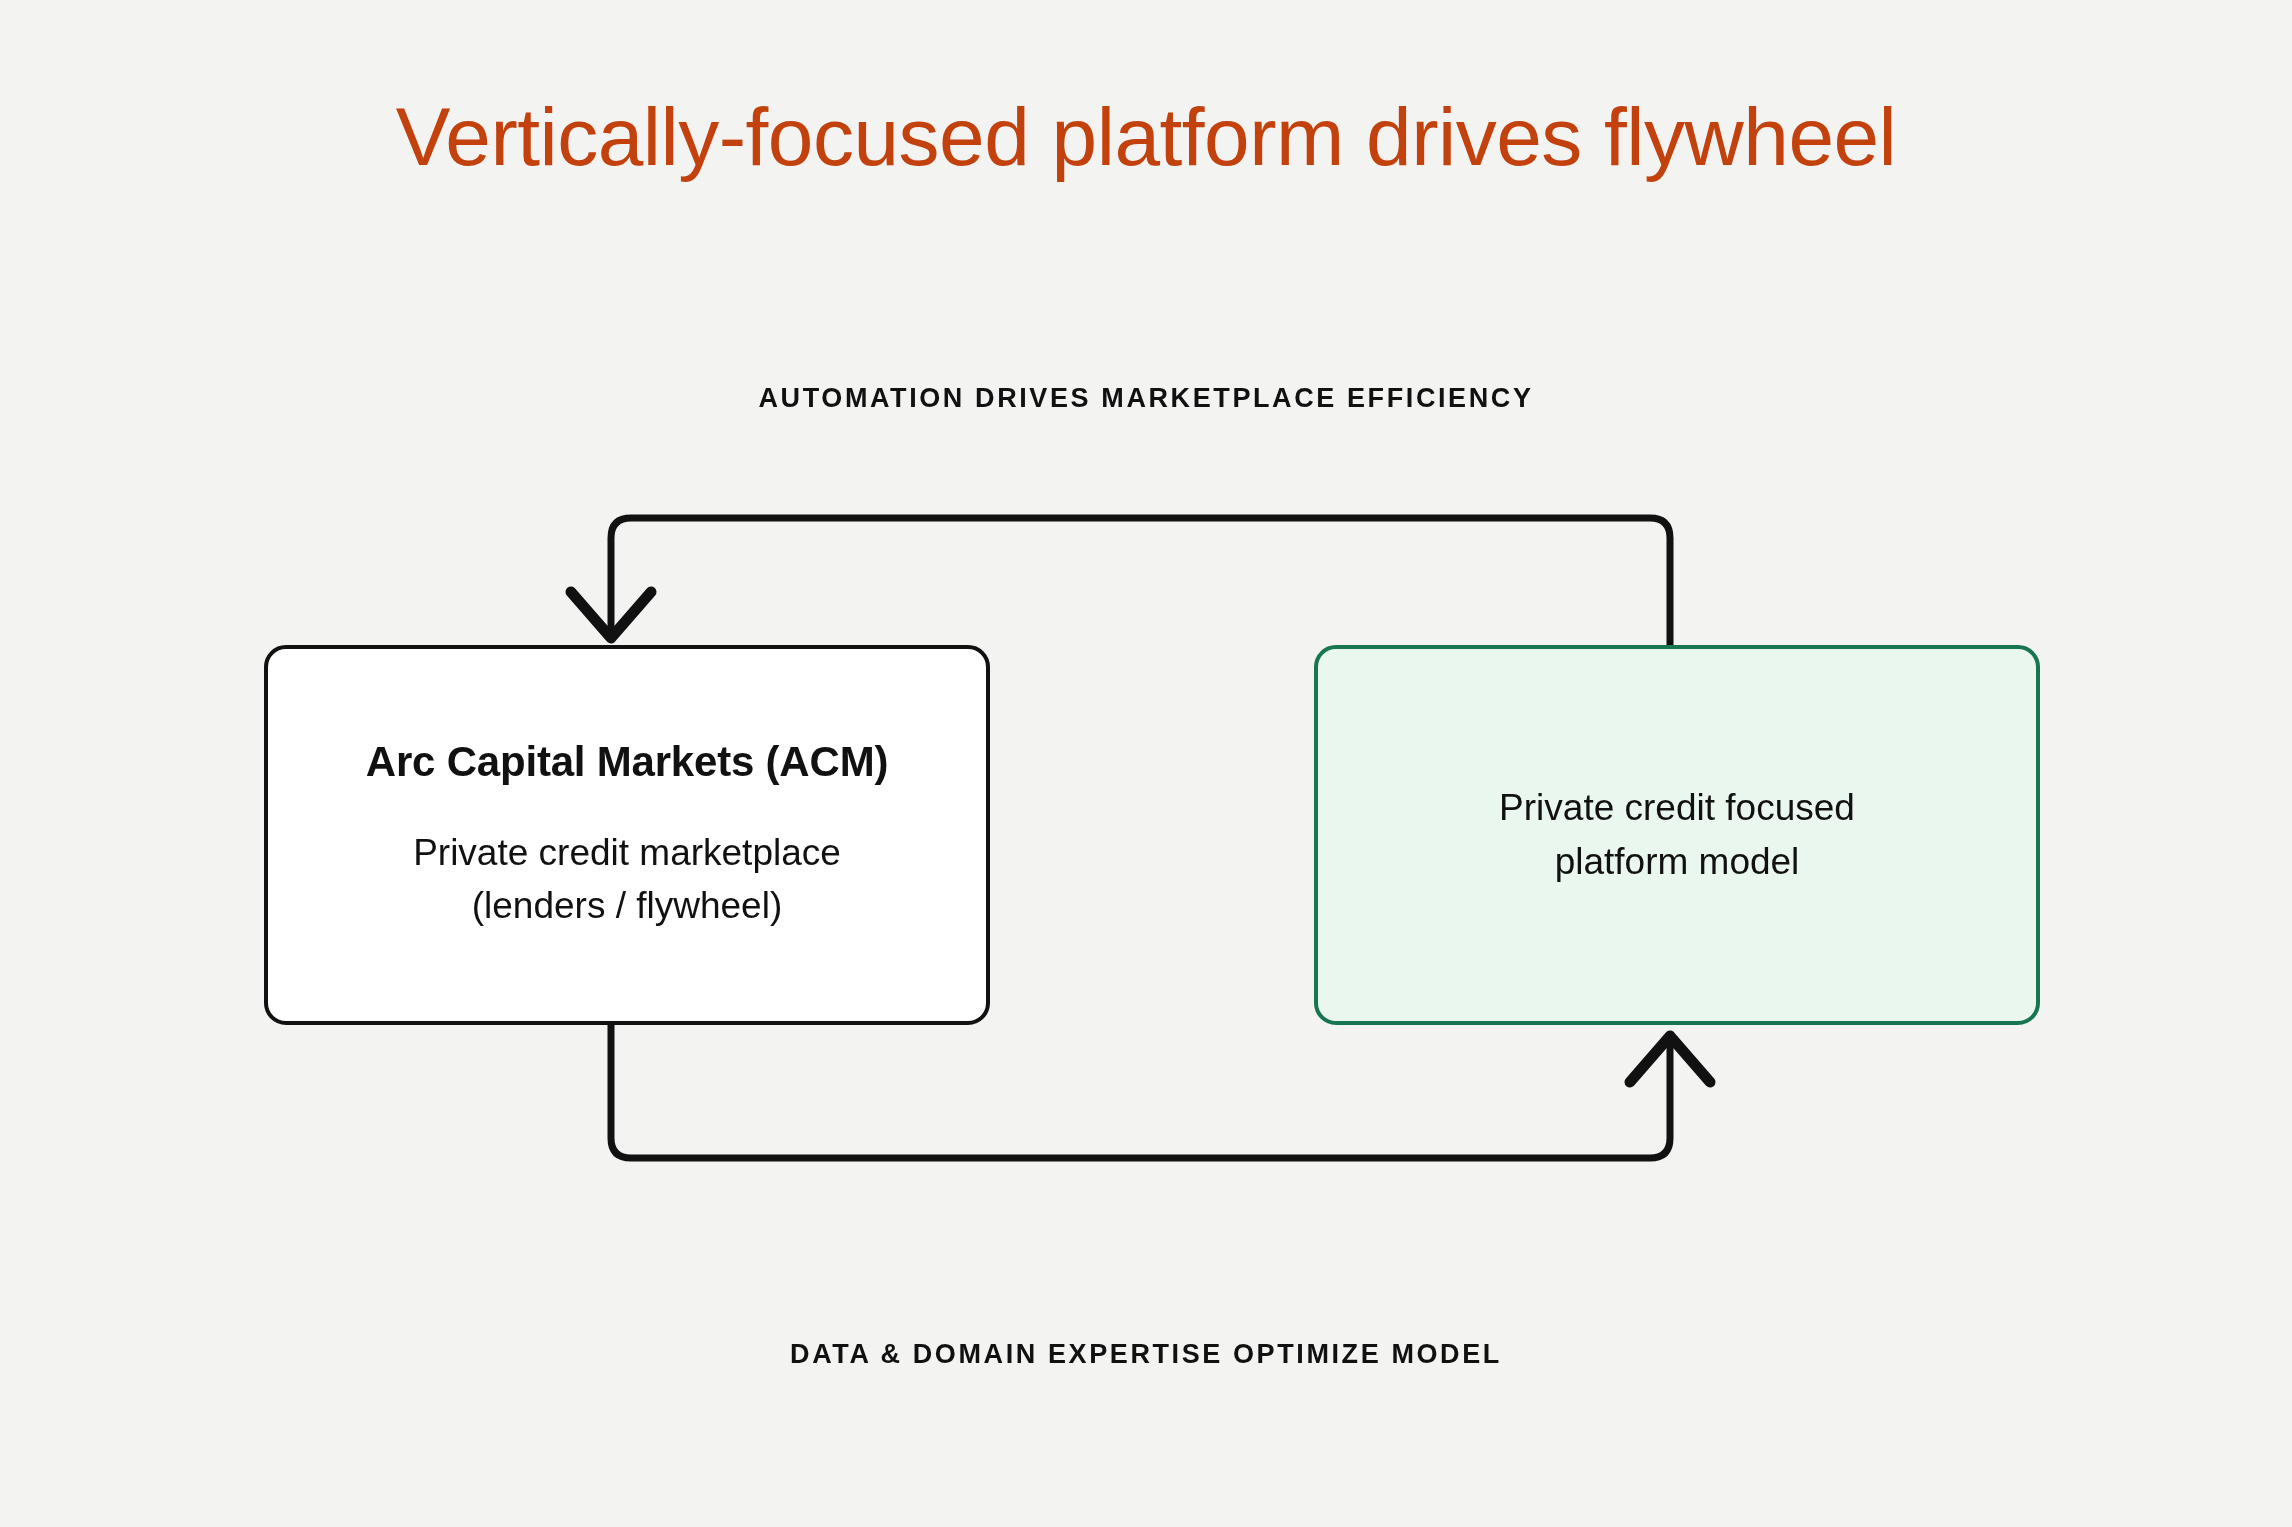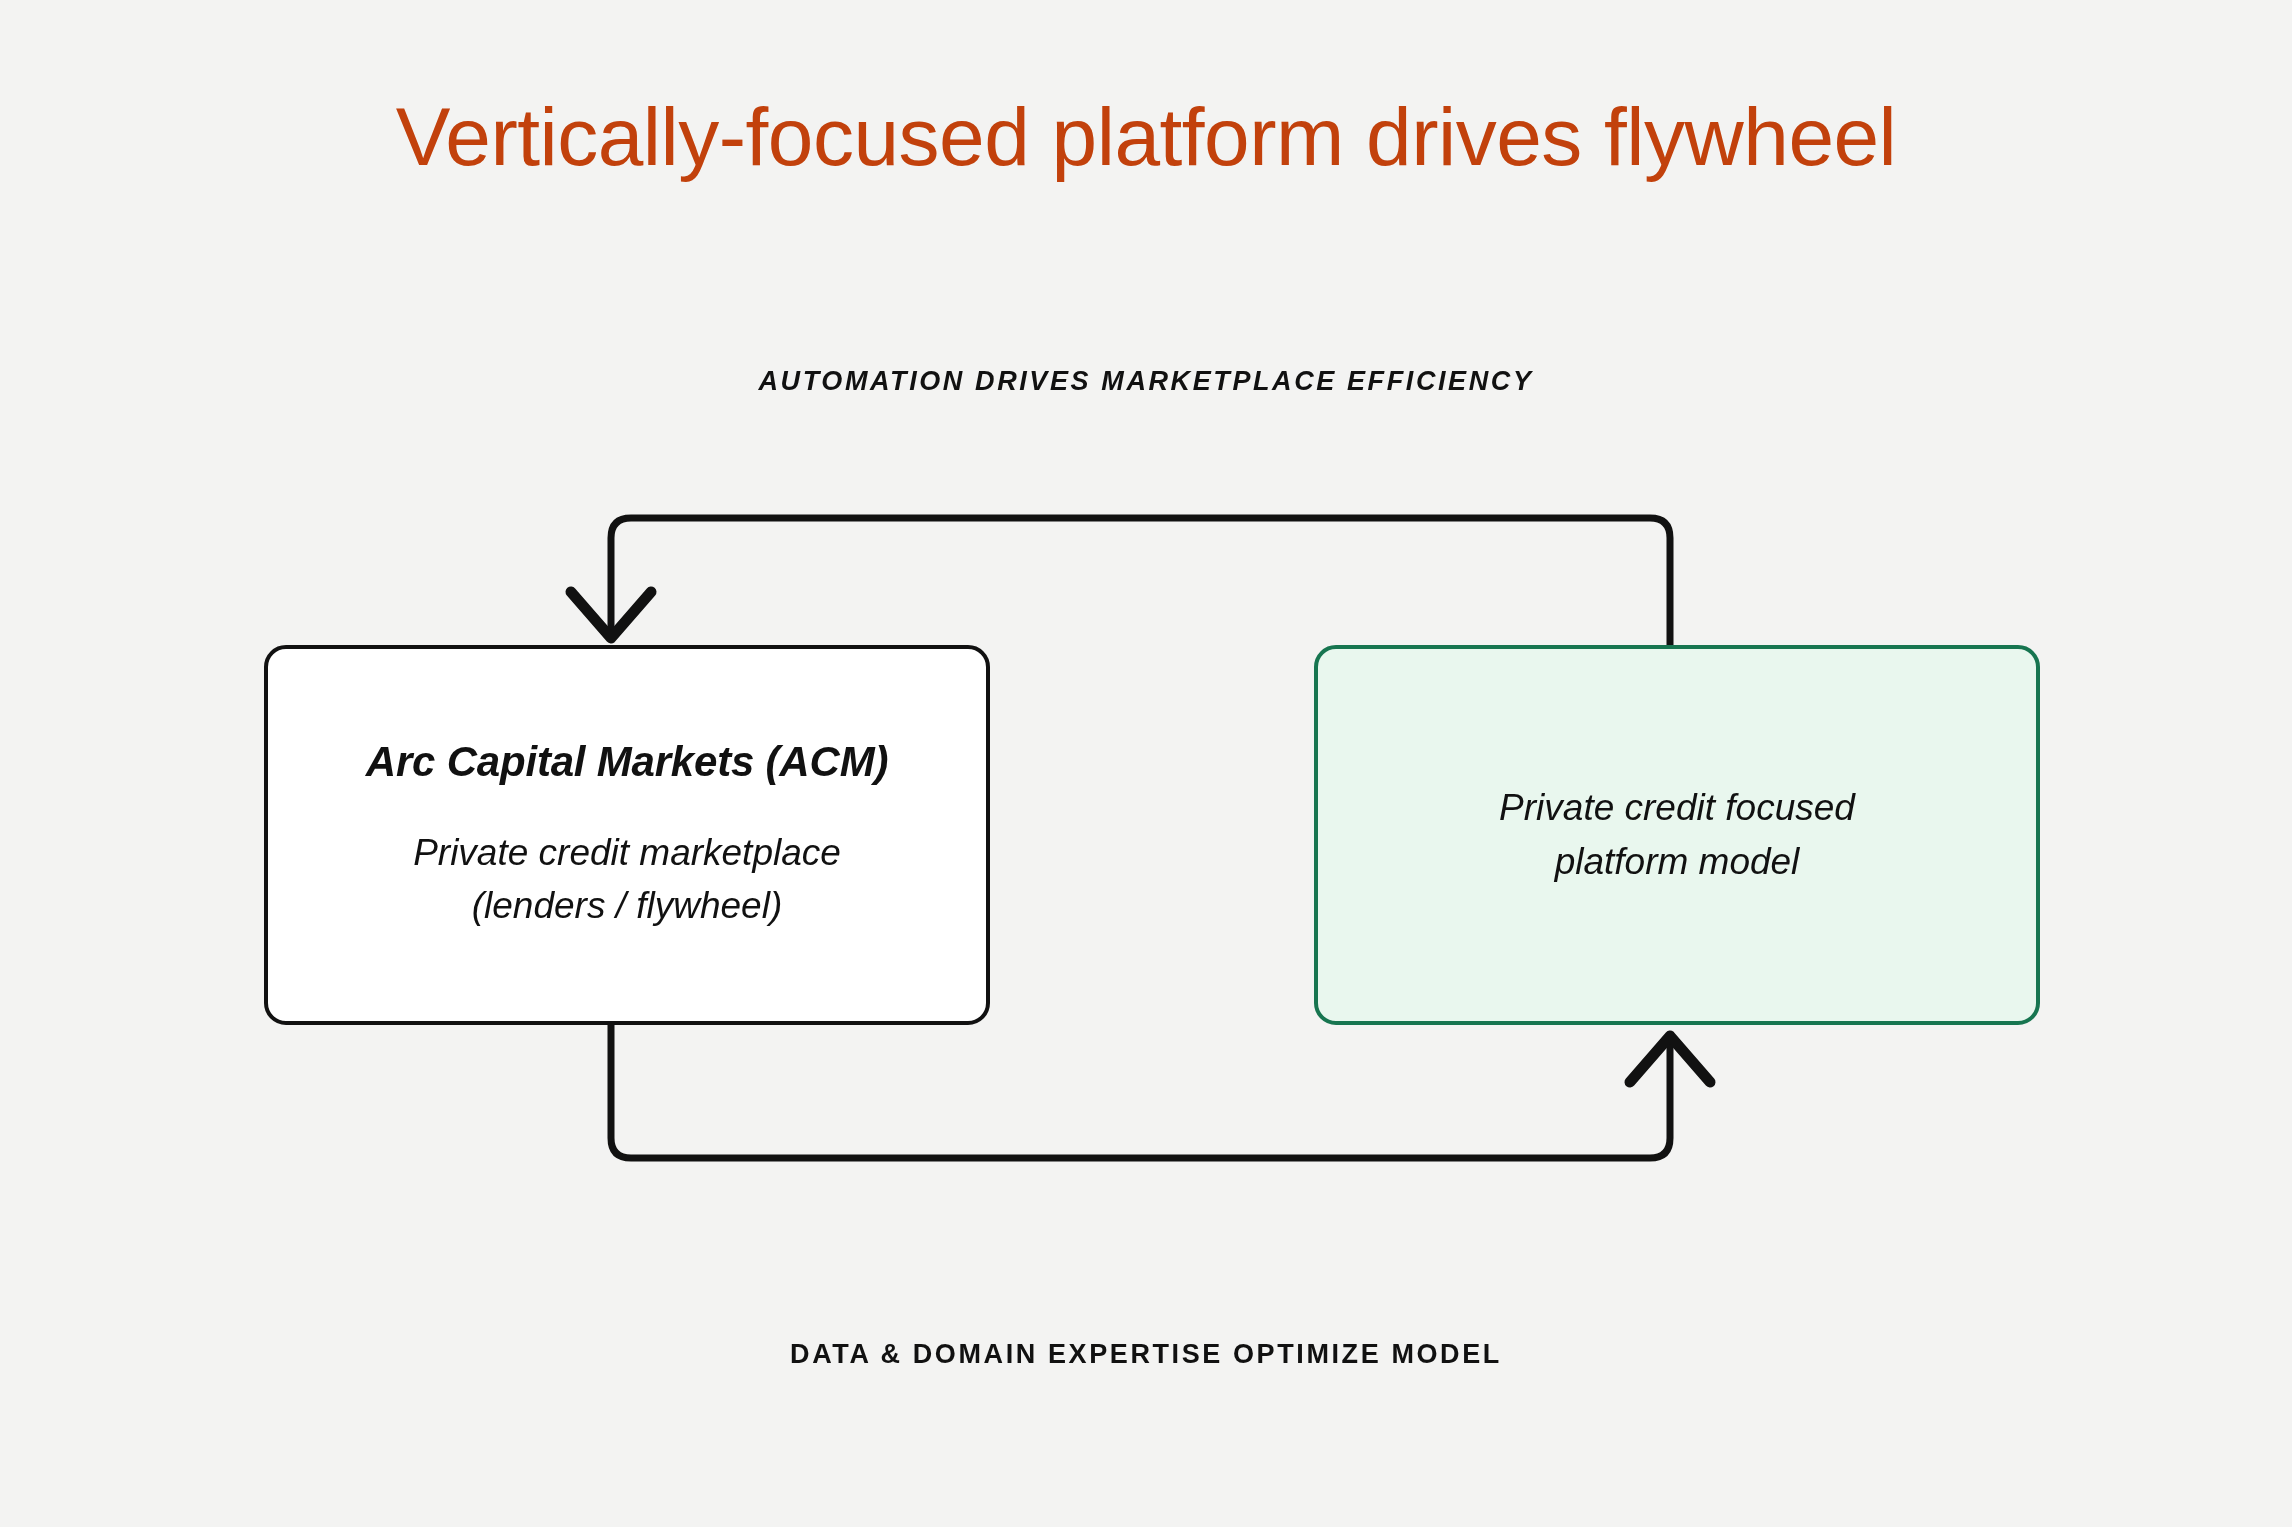--- a/index.html
+++ b/index.html
@@ -40,21 +40,21 @@
     position: absolute;
     width: 2292px;
     left: 0;
     text-align: center;
     font-size: 27px;
     font-weight: 700;
     letter-spacing: 2.6px;
     color: #111111;
     white-space: nowrap;
   }
-  .flow-label.top    { top: 366px; font-style: italic; }
+  .flow-label.top    { top: 383px; }
   .flow-label.bottom { top: 1339px; }
 
   
   .arrows {
     position: absolute;
     left: 0;
     top: 0;
     width: 2292px;
     height: 1527px;
     pointer-events: none;
@@ -63,21 +63,20 @@
   
   .node {
     position: absolute;
     box-sizing: border-box;
     border-radius: 22px;
     display: flex;
     flex-direction: column;
     align-items: center;
     justify-content: center;
     text-align: center;
-    font-style: italic;
   }
   .node.acm {
     left: 264px;
     top: 645px;
     width: 726px;
     height: 380px;
     background: #ffffff;
     border: 4px solid #111111;
   }
   .node.ai {

